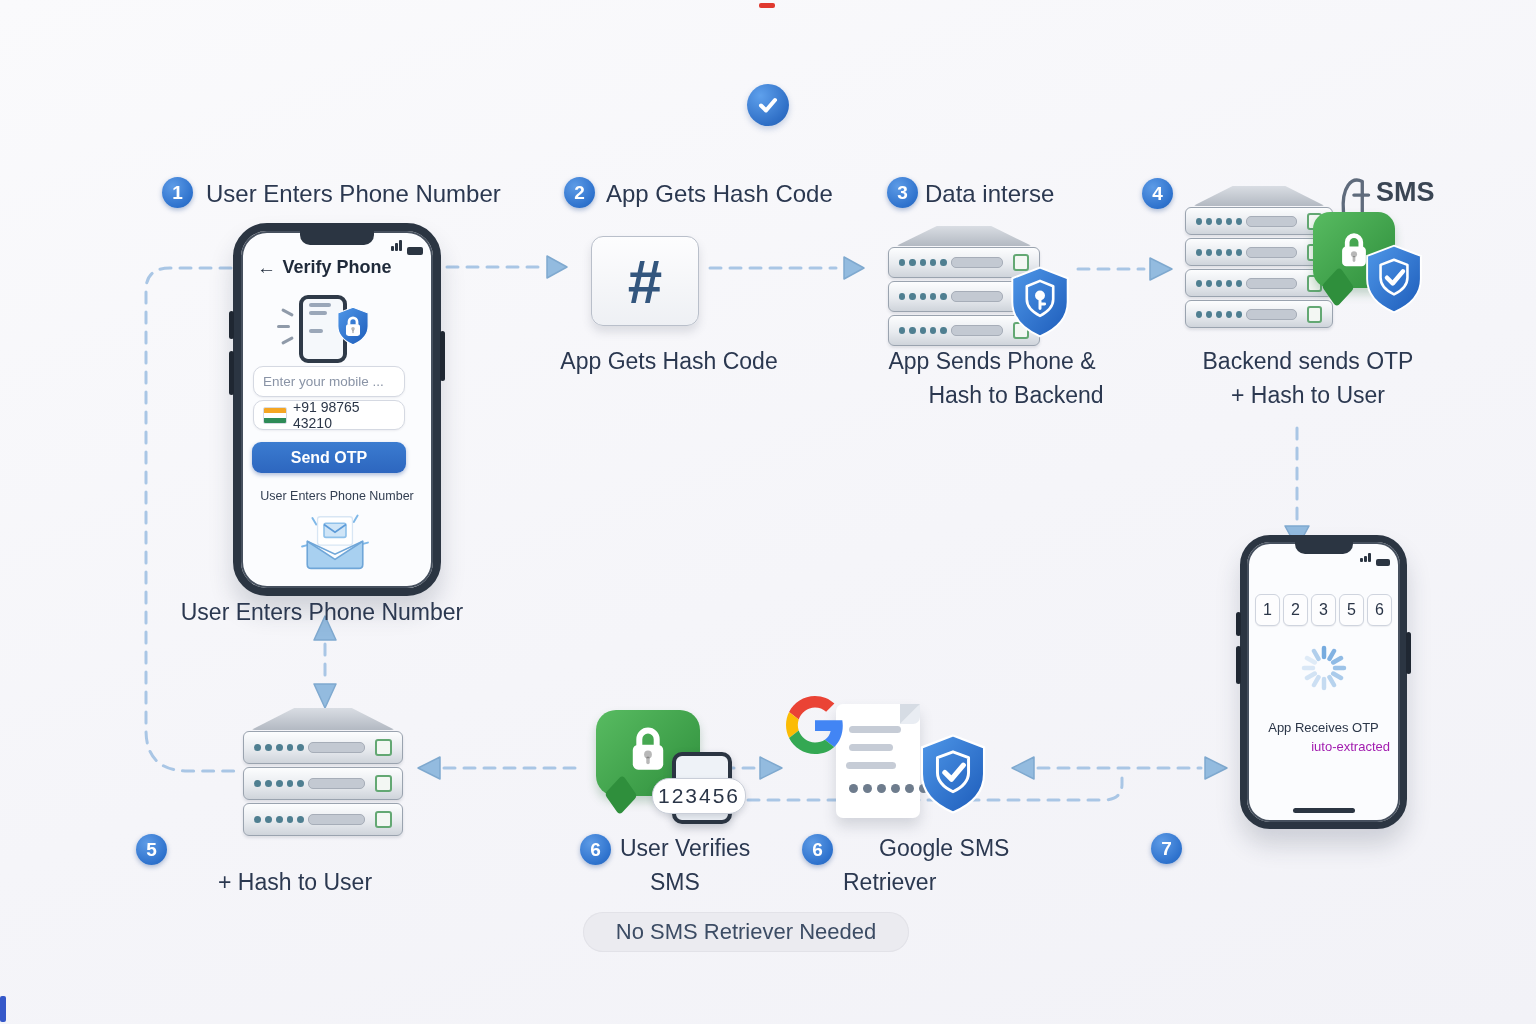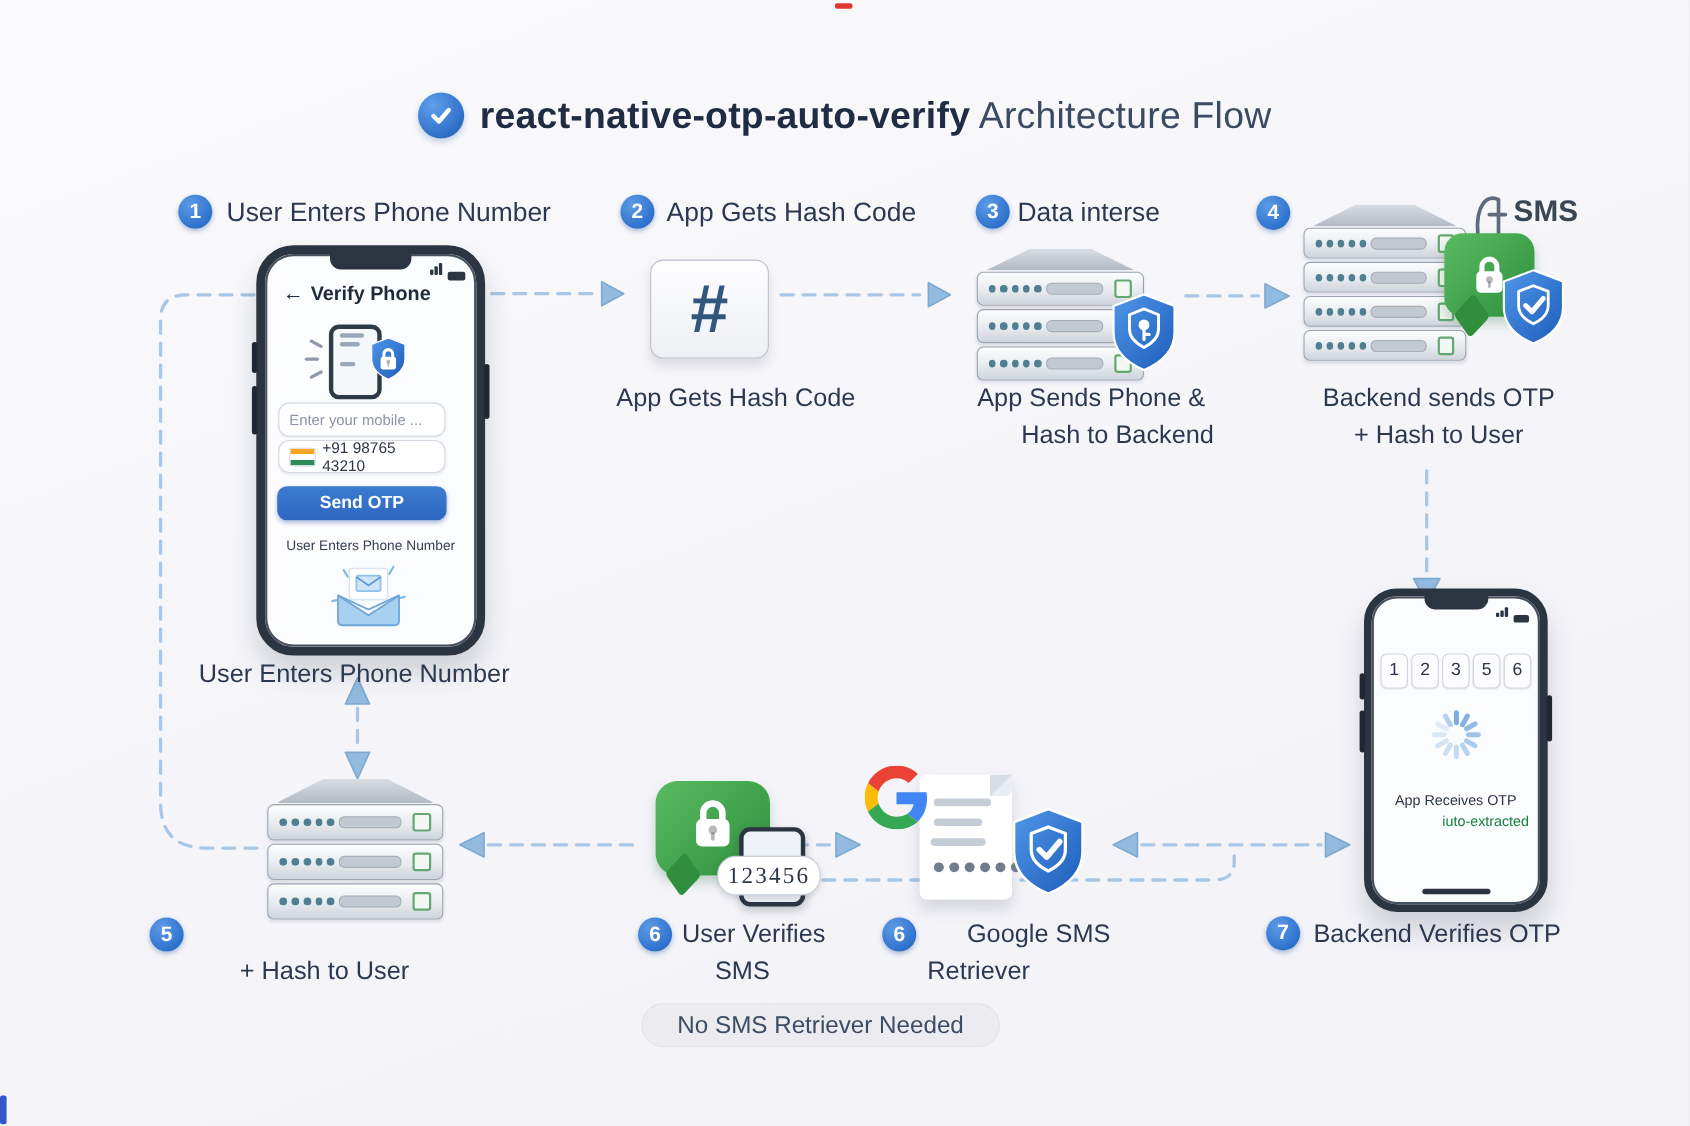--- a/index.html
+++ b/index.html
@@ -52,21 +52,21 @@
   .send-btn{position:absolute;left:11px;width:154px;height:31px;border-radius:9px;border:none;
     background:linear-gradient(180deg,#3b7cd0,#2d66bf);color:#fff;font-weight:700;font-size:16px;
     font-family:"Liberation Sans",sans-serif;box-shadow:0 2px 4px rgba(30,70,150,.35);}
   .p1-note{position:absolute;top:258px;width:100%;text-align:center;font-size:12.5px;font-weight:500;color:#333f52;}
   
   .otp-row{position:absolute;top:52px;left:0;width:100%;display:flex;justify-content:center;gap:3px;}
   .otp-box{width:23px;height:30px;border:1.5px solid #cfd4de;border-radius:6px;background:#fdfdfe;
     display:flex;align-items:center;justify-content:center;font-size:16px;font-weight:500;color:#2b3648;
     box-shadow:0 1px 1px rgba(60,70,90,.08);}
   .p7-line1{position:absolute;top:178px;width:100%;text-align:center;font-size:13px;font-weight:500;color:#2b3648;}
-  .p7-line2{position:absolute;top:197px;width:100%;text-align:right;padding-right:10px;box-sizing:border-box;font-size:13px;color:#15803d;}
+  .p7-line2{position:absolute;top:197px;width:100%;text-align:right;padding-right:10px;box-sizing:border-box;font-size:13px;color:#a21caf;}
   
   .server{z-index:2;}
   .server-lid{height:20px;margin:0 8px -2px 8px;border-radius:4px;
     background:linear-gradient(180deg,#d9dde3,#b3b9c2);
     clip-path:polygon(0 100%,30% 0,70% 0,100% 100%);}
   .server-slab{background:linear-gradient(180deg,#fcfdfe 0%,#e8ebef 55%,#cfd4db 100%);
     border:1.5px solid #9aa3af;border-radius:6px;display:flex;align-items:center;padding:0 10px;margin-top:3px;
     box-shadow:0 2px 3px rgba(40,50,70,.12);}
   .server-slab .dot{width:7px;height:7px;border-radius:50%;background:#4f7f91;margin-right:4px;}
   .server-slab .slot{width:56px;height:9px;background:#c3c9d2;border:1px solid #a6adb8;border-radius:5px;margin-left:auto;margin-right:10px;}
@@ -80,21 +80,21 @@
   .doc{background:#fff;border-radius:7px;box-shadow:0 8px 14px rgba(60,70,90,.18);z-index:2;}
   .doc .fold{position:absolute;top:0;right:0;width:0;height:0;border-top:20px solid #e9edf3;border-left:20px solid #d6dce4;
     border-radius:0 7px 0 0;transform:rotate(90deg);}
   .doc .ln{position:absolute;left:13px;height:7px;background:#c6ccd6;border-radius:4px;}
   .doc .dots{position:absolute;left:13px;display:flex;gap:5px;}
   .doc .dots i{width:9px;height:9px;border-radius:50%;background:#6e7c8d;}
   .doc .dots i:last-child{background:#57a3d2;}
   
   .otp-pill{background:#fff;border:1.5px solid #c9ced8;border-radius:17px;z-index:4;
     box-shadow:0 3px 6px rgba(60,70,90,.18);display:flex;align-items:center;justify-content:center;
-    font-size:21px;font-weight:500;letter-spacing:2px;color:#2b3648;font-family:Liberation Serif, serif;}
+    font-size:21px;font-weight:500;letter-spacing:2px;color:#2b3648;}
   .footer-pill{background:#ebebf0;border-radius:20px;color:#3c4c64;font-size:22px;font-weight:500;
     display:flex;align-items:center;justify-content:center;z-index:3;box-shadow:inset 0 0 0 1px #e2e2e8;}
   .sms-word{font-size:27px;font-weight:700;color:#3b4654;z-index:3;}
   .mini-dark-phone{border:4px solid #2b3542;border-radius:10px;background:#eef2f7;z-index:3;
     box-shadow:0 4px 8px rgba(40,50,70,.25);}
   .artifact{z-index:5;border-radius:2px;}
 </style>
 </head>
 <body>
 
@@ -197,21 +197,20 @@
       <polygon points="1205,757 1205,779 1227,768"></polygon>
     </g>
   </svg>
 
   <div class="abs title-row">
     <div class="title-check">
       <svg width="24" height="24">
           <use href="#sym-check"></use>
         </svg>
     </div>
-    <div class="title-text"><b>react-native-otp-auto-verify</b> <span class="rest">Architecture Flow</span></div>
   </div>
 
   <div class="abs badge" style="left:162px;top:177px">
       <span>1</span>
     </div>
   <div class="abs heading" style="left:206px;top:180px">User Enters Phone Number</div>
 
   <div class="abs phone" style="left:233px;top:223px;width:192px;height:357px">
     <div class="notch"></div>
     <div class="side-btn" style="left:-12px;top:80px;width:5px;height:28px"></div>
@@ -463,20 +462,19 @@
     </svg>
   <div class="abs badge" style="left:802px;top:834px">
       <span>6</span>
     </div>
   <div class="abs caption" style="left:879px;top:831px">Google SMS</div>
   <div class="abs caption" style="left:843px;top:865px">Retriever</div>
 
   <div class="abs badge" style="left:1151px;top:833px">
       <span>7</span>
     </div>
-  <div class="abs caption" style="left:1194px;top:831px">Backend Verifies OTP</div>
 
   <div class="abs footer-pill" style="left:583px;top:912px;width:326px;height:40px">No SMS Retriever Needed</div>
 
   <div class="abs artifact" style="left:759px;top:3px;width:16px;height:5px;background:#e0392f"></div>
   <div class="abs artifact" style="left:0;top:996px;width:6px;height:26px;background:#3558c9"></div>
 
 </div>
 
 </body></html>

